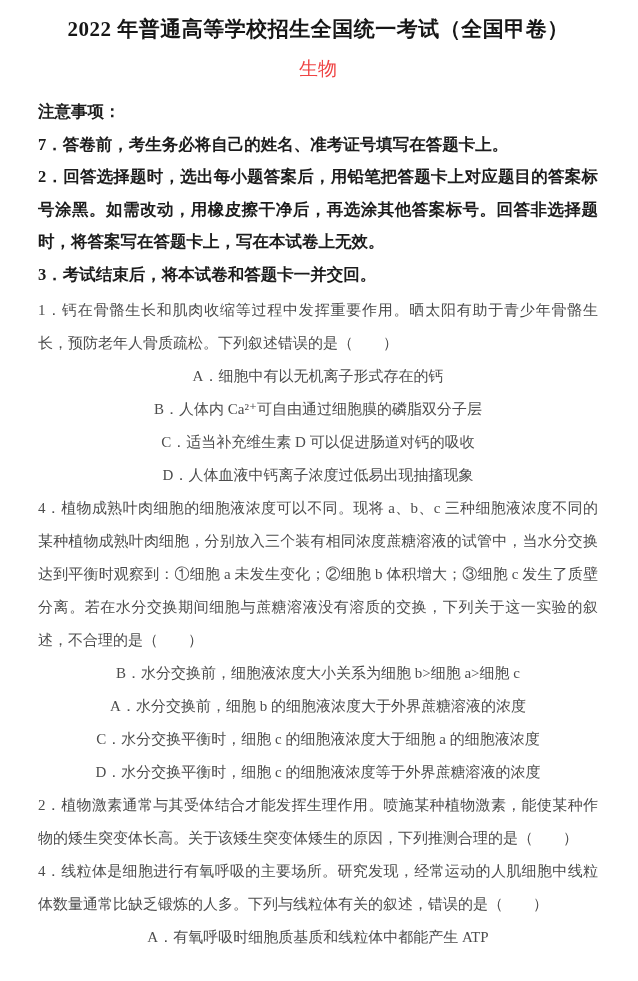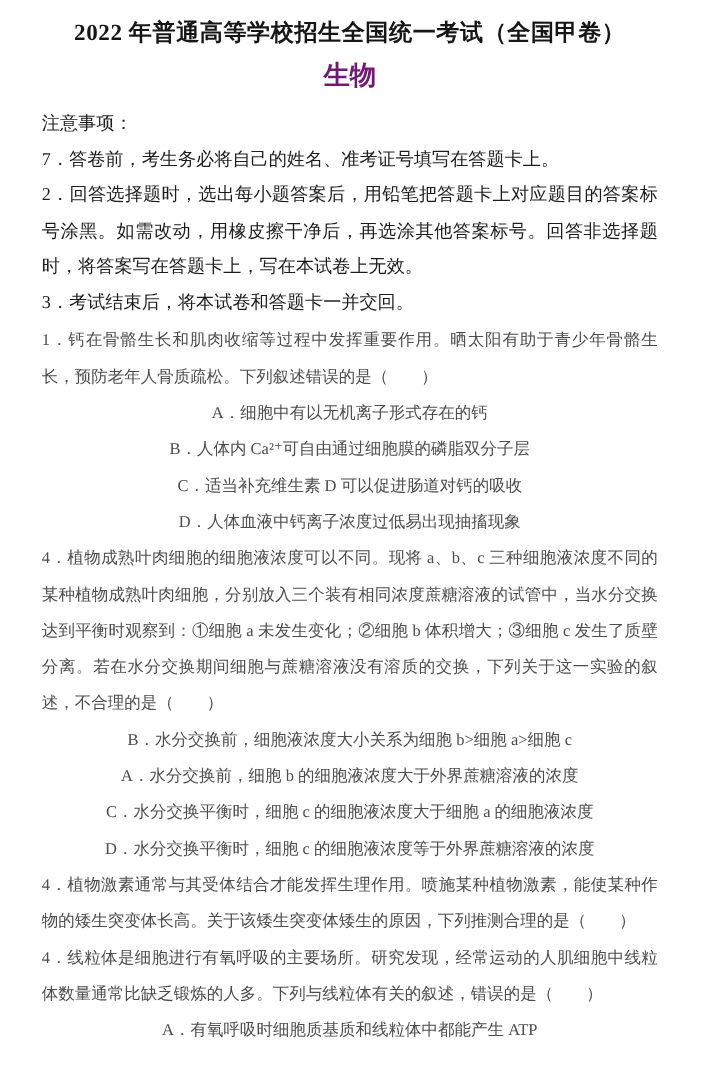--- a/index.html
+++ b/index.html
@@ -26,32 +26,32 @@
     text-align: center;
     font-size: 21px;
     font-weight: bold;
     line-height: 30px;
     color: #161616;
     letter-spacing: 0.5px;
   }
   .subject {
     margin: 11px 0 0 0;
     text-align: center;
-    font-size: 24px;
-    font-weight: bold;
+    font-size: 19px;
+    font-weight: normal;
     line-height: 28px;
-    color: #701a75;
+    color: #ef4444;
   }
   .notice {
     margin-top: 13px;
   }
   .bold-line {
     margin: 0;
     font-size: 16.5px;
-    font-weight: normal;
+    font-weight: bold;
     line-height: 32.5px;
     color: #1c1c1c;
     text-align: justify;
   }
   .section-heading {
     margin: 0;
   }
   .questions {
     margin-top: 3px;
   }
@@ -100,21 +100,21 @@
 
     <div class="question">
       <p class="stem">4．植物成熟叶肉细胞的细胞液浓度可以不同。现将 a、b、c 三种细胞液浓度不同的某种植物成熟叶肉细胞，分别放入三个装有相同浓度蔗糖溶液的试管中，当水分交换达到平衡时观察到：①细胞 a 未发生变化；②细胞 b 体积增大；③细胞 c 发生了质壁分离。若在水分交换期间细胞与蔗糖溶液没有溶质的交换，下列关于这一实验的叙述，不合理的是（　　）</p>
       <p class="opt">B．水分交换前，细胞液浓度大小关系为细胞 b&gt;细胞 a&gt;细胞 c</p>
       <p class="opt">A．水分交换前，细胞 b 的细胞液浓度大于外界蔗糖溶液的浓度</p>
       <p class="opt">C．水分交换平衡时，细胞 c 的细胞液浓度大于细胞 a 的细胞液浓度</p>
       <p class="opt">D．水分交换平衡时，细胞 c 的细胞液浓度等于外界蔗糖溶液的浓度</p>
     </div>
 
     <div class="question">
-      <p class="stem">4．植物激素通常与其受体结合才能发挥生理作用。喷施某种植物激素，能使某种作物的矮生突变体长高。关于该矮生突变体矮生的原因，下列推测合理的是（　　）</p>
+      <p class="stem">2．植物激素通常与其受体结合才能发挥生理作用。喷施某种植物激素，能使某种作物的矮生突变体长高。关于该矮生突变体矮生的原因，下列推测合理的是（　　）</p>
     </div>
 
     <div class="question">
       <p class="stem">4．线粒体是细胞进行有氧呼吸的主要场所。研究发现，经常运动的人肌细胞中线粒体数量通常比缺乏锻炼的人多。下列与线粒体有关的叙述，错误的是（　　）</p>
       <p class="opt">A．有氧呼吸时细胞质基质和线粒体中都能产生 ATP</p>
     </div>
 
   </div>
 
 </div>

